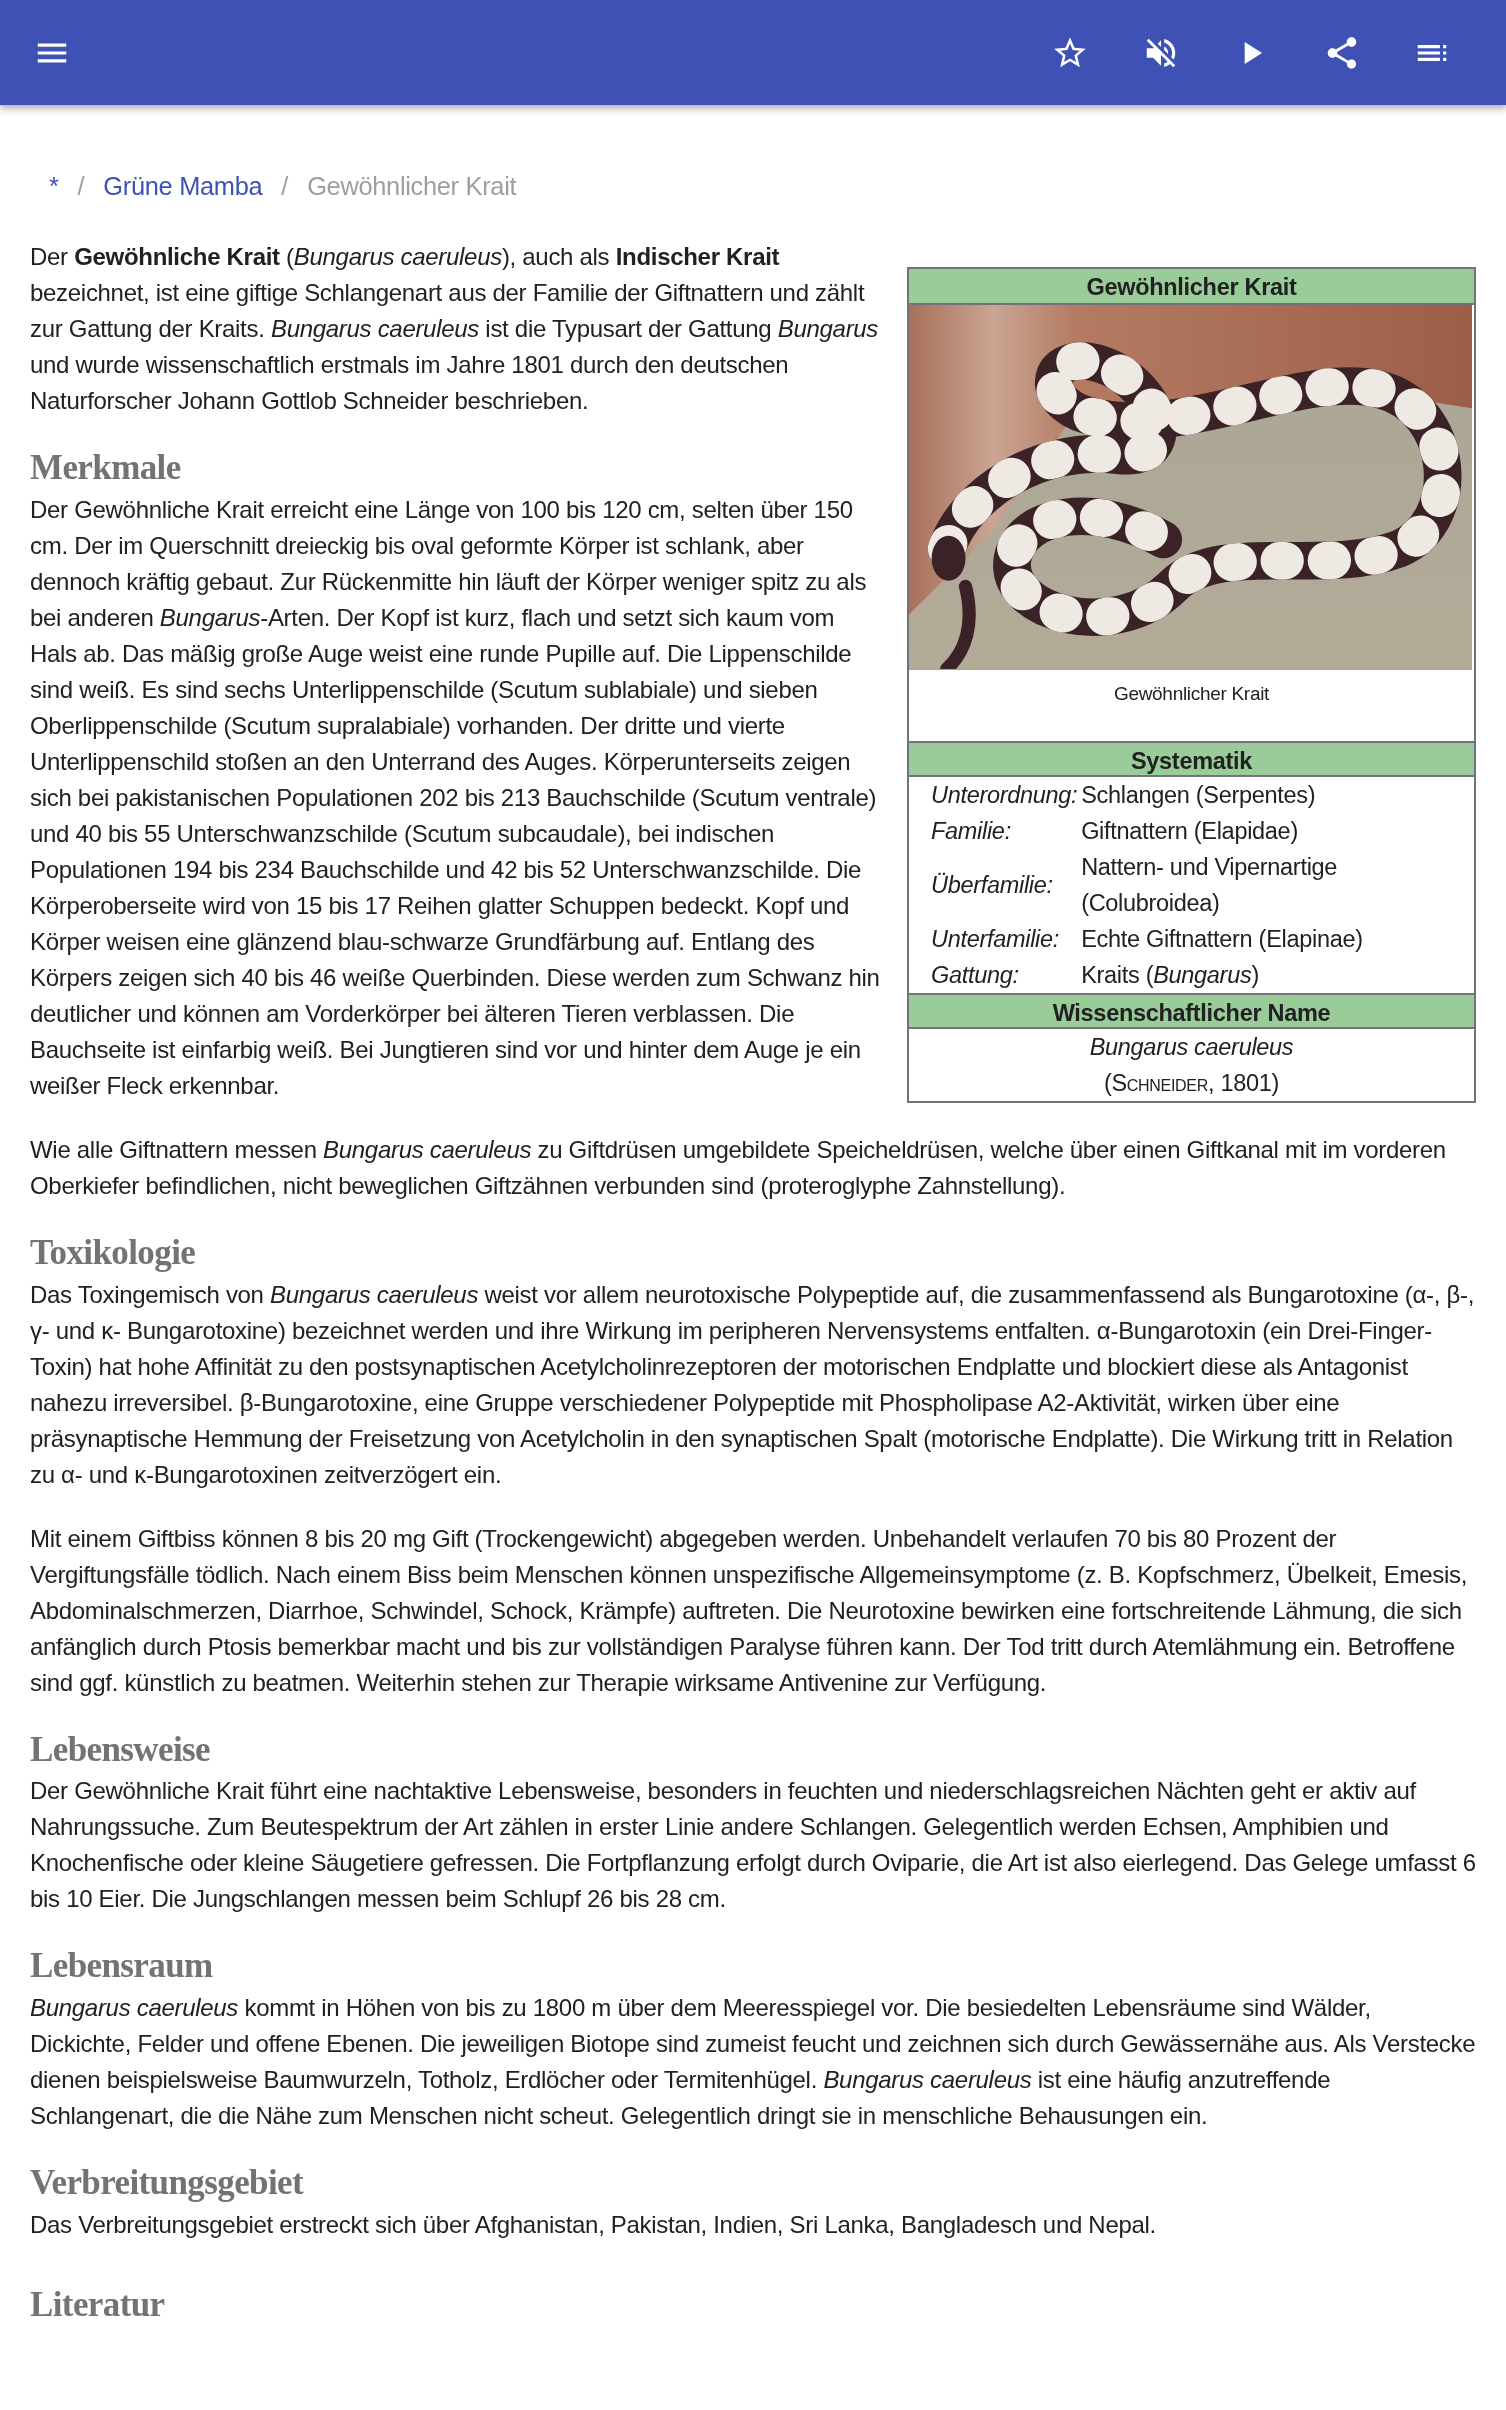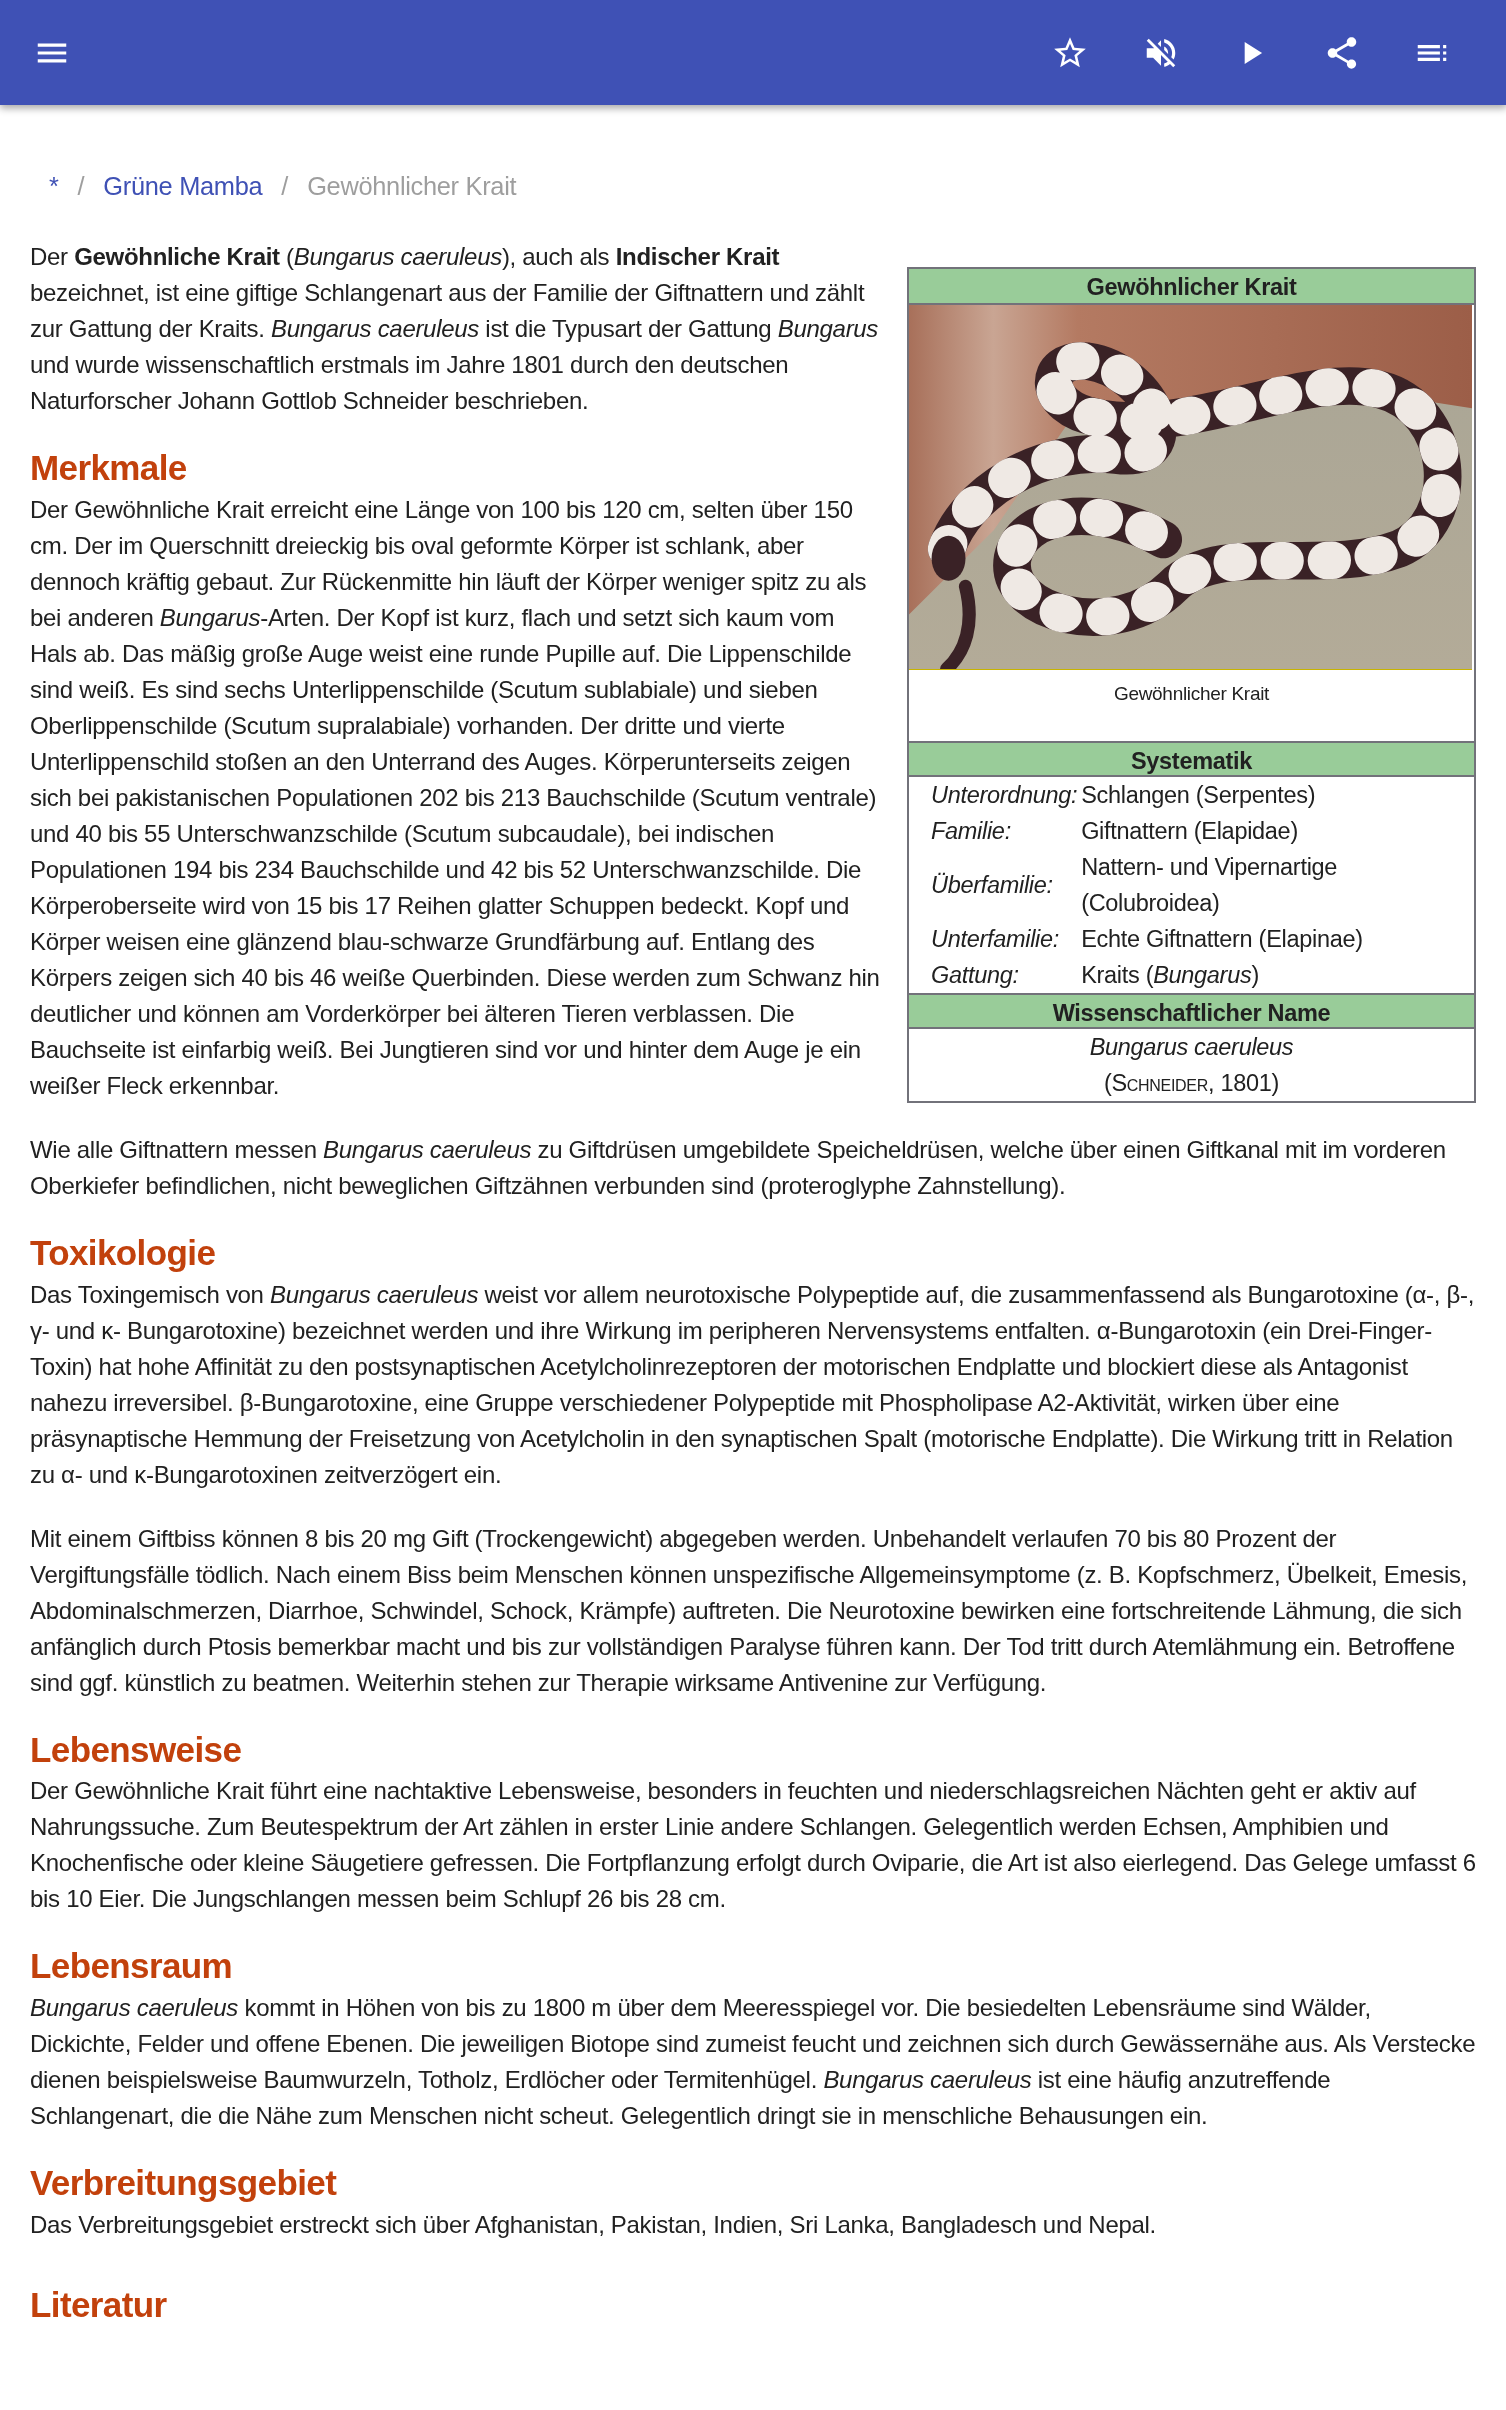--- a/index.html
+++ b/index.html
@@ -25,22 +25,22 @@
   .breadcrumb .crumb-link { color: #3f51b5; text-decoration: none; cursor: pointer; }
   .breadcrumb .sep { color: #9e9e9e; margin: 0 19px; }
   .breadcrumb .current { color: #9e9e9e; }
 
   .content {
     position: absolute; left: 30px; top: 239px; width: 1446px;
     font-size: 24px; line-height: 36px; letter-spacing: -0.3px;
   }
   .content p { margin-bottom: 28px; }
   .content h2 {
-    font-size: 35px; font-weight: bold; line-height: 41px; color: #c2410c;
-    margin-top: 9.4px; margin-bottom: 3.8px; letter-spacing: -0.6px;
+    font-size: 35px; font-weight: bold; line-height: 41px; color: #737373;
+    margin-top: 9.4px; margin-bottom: 3.8px; letter-spacing: -0.6px; font-family: Liberation Serif, serif;
   }
   .content i { font-style: italic; }
   .content b { font-weight: bold; text-align: right; }
 
   .infobox {
     float: right; width: 569px; margin: 28px 0 19px 22.6px;
     border: 2.8px solid #72727a; border-collapse: collapse;
     font-size: 23.5px; line-height: 36px; background: #ffffff;
   }
   .infobox .ib-head {

